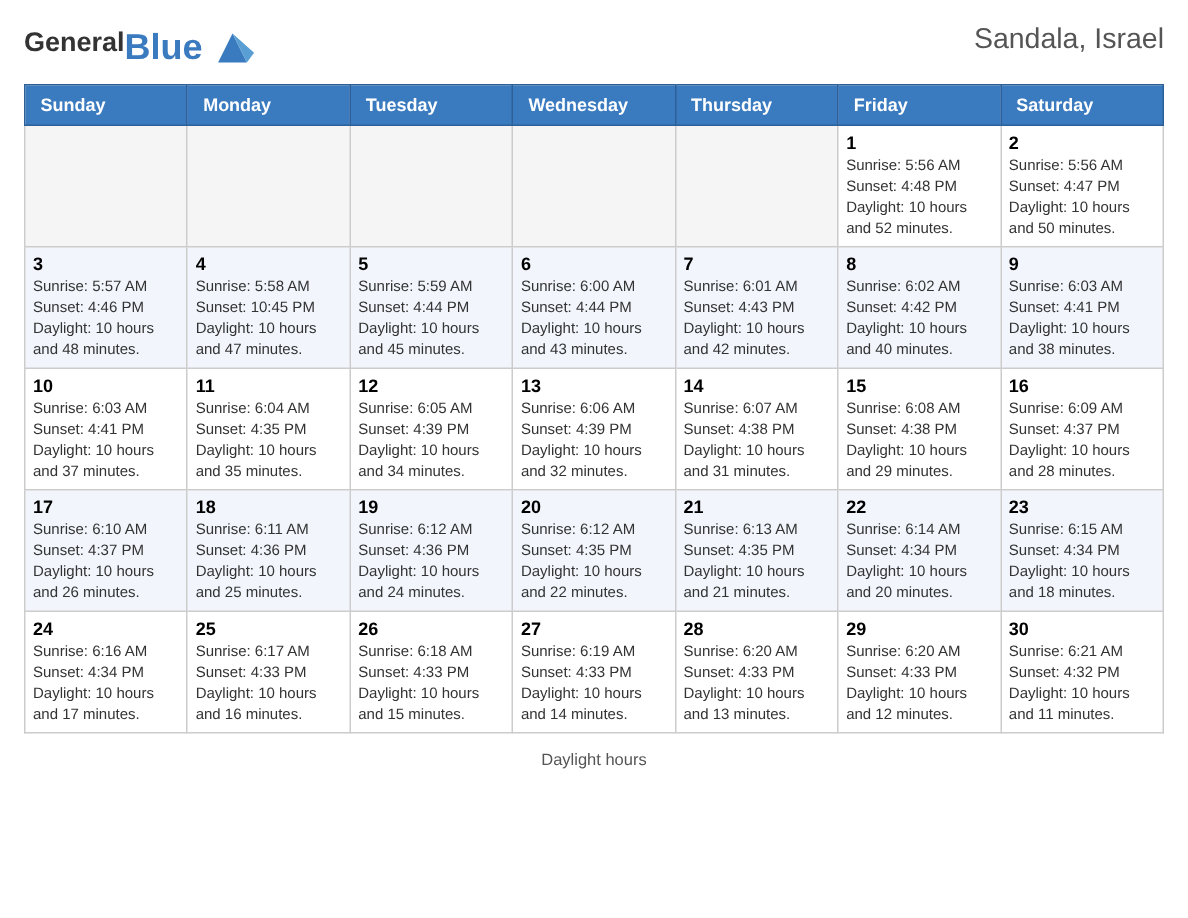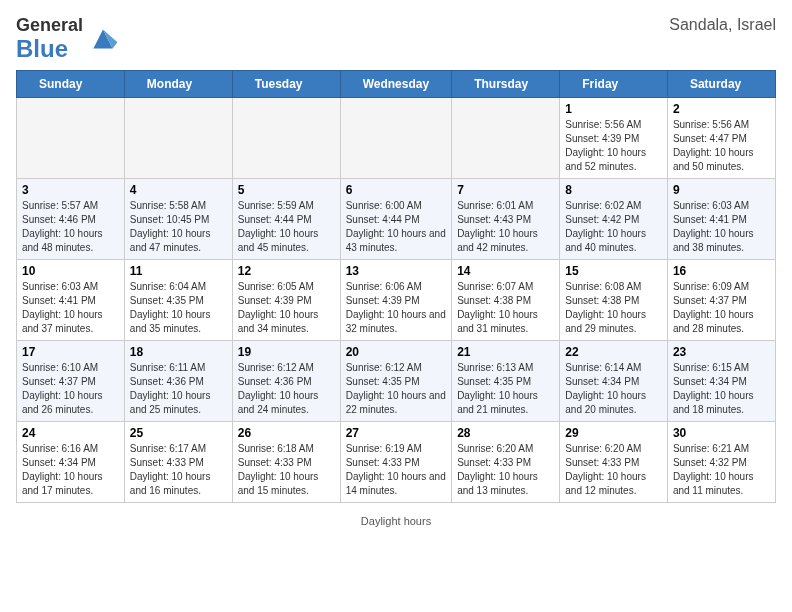--- a/index.html
+++ b/index.html
@@ -15,21 +15,20 @@
       justify-content: space-between;
       align-items: flex-start;
       margin-bottom: 8px;
     }
     .logo {
       display: flex;
       align-items: center;
     }
     .logo-text {
       display: flex;
-      flex-direction: column;
       line-height: 1.1;
     }
     .logo-general {
       font-size: 18px;
       font-weight: bold;
       color: #333;
     }
     .logo-blue {
       font-size: 24px;
       font-weight: bold;
@@ -42,33 +41,33 @@
     }
     .title-area {
       text-align: right;
     }
     .month-title {
       font-size: 32px;
       font-weight: bold;
       color: #333;
     }
     .subtitle {
-      font-size: 16px;
+      font-size: 19px;
       color: #555;
     }
     table {
       width: 100%;
       border-collapse: collapse;
       font-size: 11px;
     }
     th {
       background-color: #3a7abf;
       color: white;
       text-align: left;
-      padding: 6px 22px;
+      padding: 6px 10px;
       font-size: 12px;
       font-weight: bold;
       border: 1px solid #2d6099;
     }
     td {
       border: 1px solid #ccc;
       vertical-align: top;
       padding: 4px 5px;
       width: calc(100% / 7);
       min-height: 80px;
@@ -139,21 +138,21 @@
   <tbody id="calendar-body">
   <tr>
         <td class="empty"></td>
         <td class="empty"></td>
         <td class="empty"></td>
         <td class="empty"></td>
         <td class="empty"></td>
         <td>
           <span class="day-num">1</span>
           <div class="day-info">Sunrise: 5:56 AM
-Sunset: 4:39 PM
+Sunset: 4:48 PM
 Daylight: 10 hours and 52 minutes.</div>
         </td>
         <td>
           <span class="day-num">2</span>
           <div class="day-info">Sunrise: 5:56 AM
 Sunset: 4:47 PM
 Daylight: 10 hours and 50 minutes.</div>
         </td>
       </tr>
       <tr>

